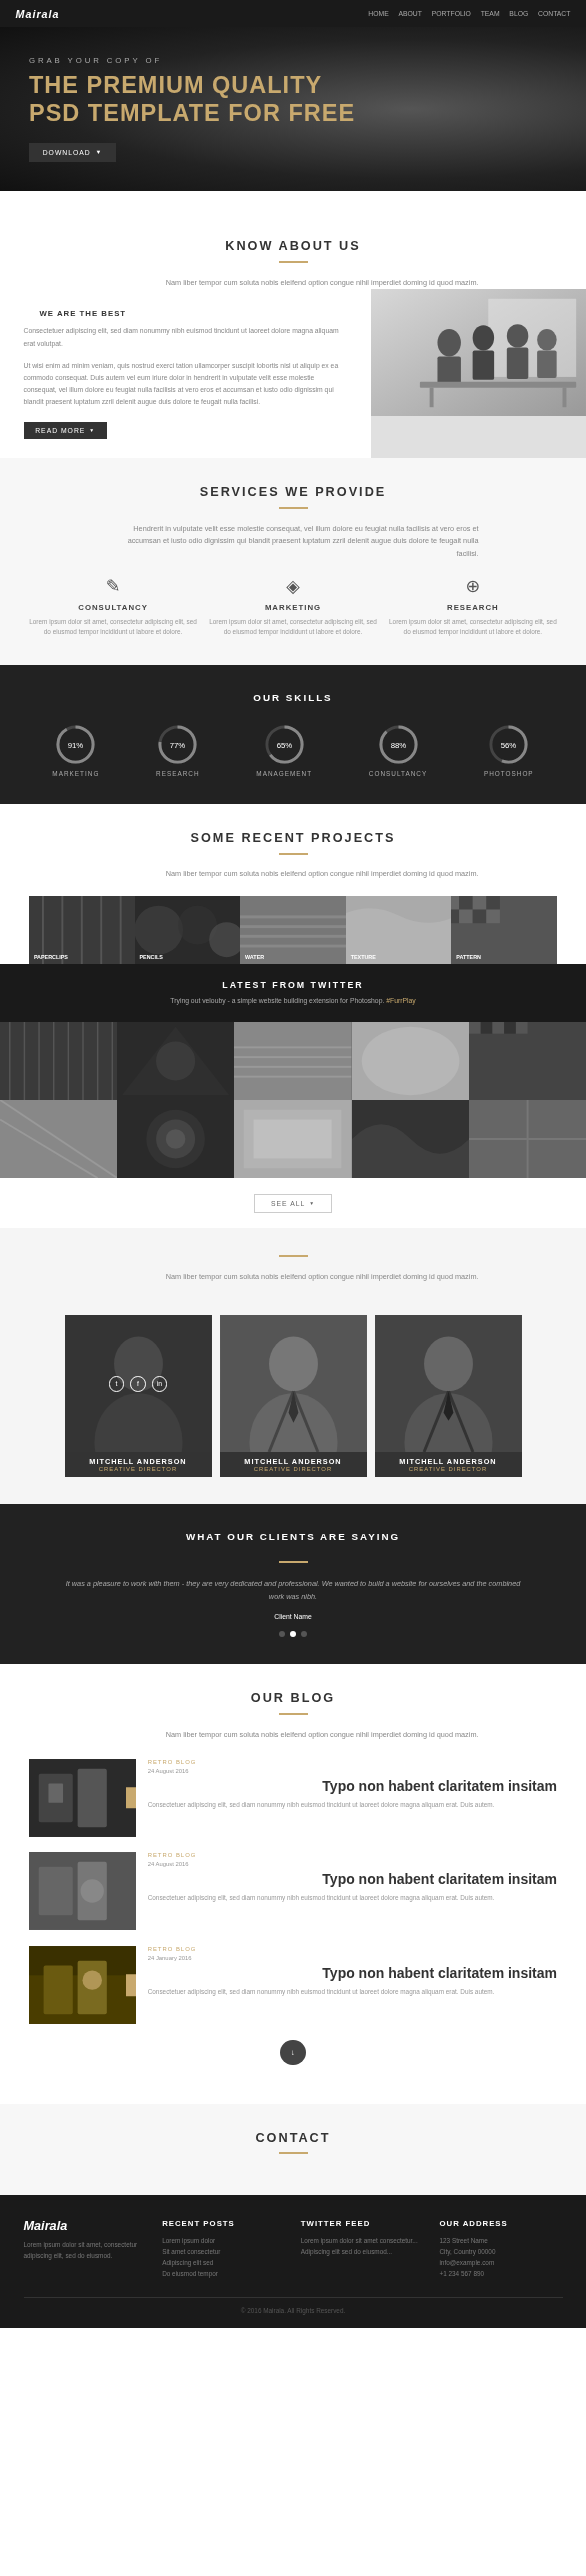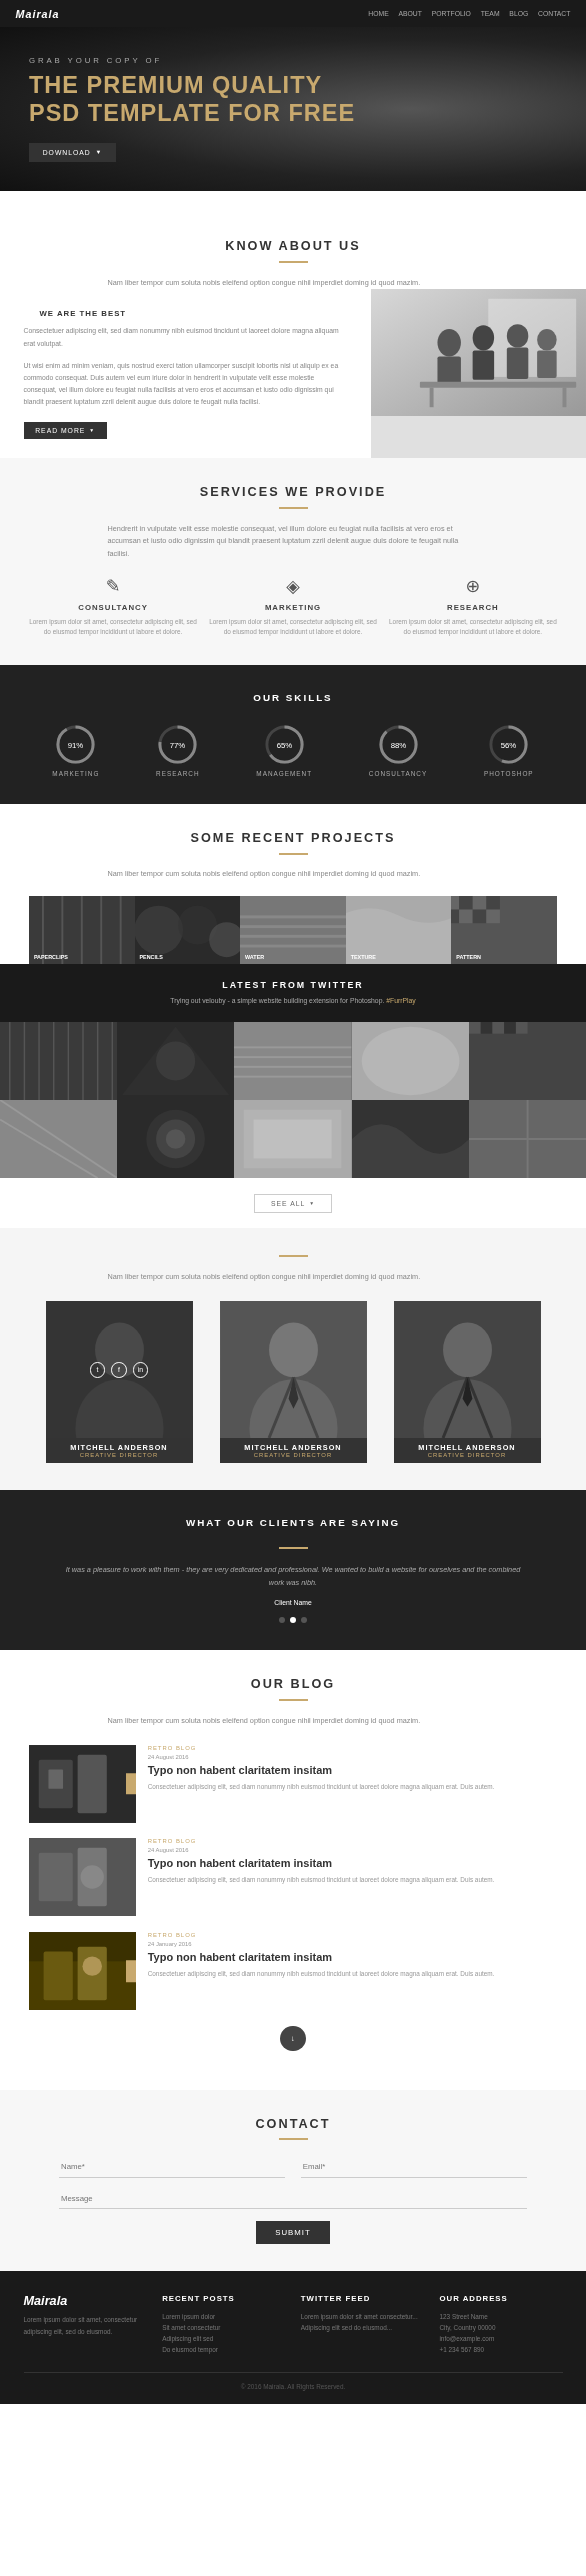--- a/index.html
+++ b/index.html
@@ -15,21 +15,21 @@
     .hero { background: #2a2a2a; min-height: 137px; display: flex; flex-direction: column; align-items: flex-start; justify-content: center; padding: 29px 29px; background-image: linear-gradient(rgba(30,30,30,0.85), rgba(30,30,30,0.85)); position: relative; overflow: hidden; }
     .hero-bg { position: absolute; inset: 0; background: radial-gradient(ellipse at 70% 50%, #555 0%, #222 60%, #111 100%); z-index: 0; }
     .hero-content { position: relative; z-index: 1; }
     .hero-sub { color: #aaa; font-size: 7.8px; text-transform: uppercase; letter-spacing: 2.9px; margin-bottom: 5.9px; }
     .hero-title { color: #fff; font-size: 23.5px; font-weight: 300; line-height: 1.2; text-transform: uppercase; letter-spacing: 1px; }
     .hero-title span { color: #c8a96e; font-weight: bold; }
     .hero-btn { margin-top: 15.6px; background: #333; color: #fff; font-size: 6.8px; padding: 5.9px 13.7px; border: none; text-transform: uppercase; letter-spacing: 1px; display: inline-flex; align-items: center; gap: 4.9px; cursor: pointer; }
     .hero-btn::after { content: '▼'; font-size: 5.9px; }
     .section-title { text-align: center; font-size: 12.7px; font-weight: 600; text-transform: uppercase; letter-spacing: 2px; color: #333; margin-bottom: 7.8px; }
     .section-divider { width: 29px; height: 2px; background: #c8a96e; margin: 0 auto 13.7px; }
-    .section-text { text-align: left; font-size: 7.3px; color: #888; line-height: 1.7; max-width: 371px; margin: 0 auto; }
+    .section-text { text-align: right; font-size: 7.3px; color: #888; line-height: 1.7; max-width: 371px; margin: 0 auto; }
 
     
     .about-section { padding: 27px 0 0; }
     .about-content { display: flex; gap: 0; }
     .about-left { flex: 1; padding: 19.5px 23.5px; }
     .about-label { font-size: 7.8px; text-transform: uppercase; font-weight: bold; color: #333; letter-spacing: 1px; margin-bottom: 7.8px; padding-left: 16px; }
     .about-text { font-size: 6.8px; color: #888; line-height: 1.8; margin-bottom: 9.8px; }
     .about-btn { background: #333; color: #fff; font-size: 6.8px; padding: 4.9px 11.7px; border: none; text-transform: uppercase; letter-spacing: 1px; display: inline-flex; align-items: center; gap: 3.9px; cursor: pointer; margin-top: 3.9px; }
     .about-btn::after { content: '▼'; font-size: 4.9px; }
     .about-right { flex: 0 0 215px; background: #e0e0e0; position: relative; overflow: hidden; min-height: 127px; }
@@ -81,21 +81,21 @@
     .photo-cell:nth-child(9) { background: #333; }
     .photo-cell:nth-child(10) { background: #666; }
 
     
     .see-all-wrap { display: flex; justify-content: center; padding: 15.6px; }
     .see-all-btn { border: 1px solid #ccc; background: #fff; font-size: 6.8px; color: #666; padding: 4.9px 15.6px; text-transform: uppercase; letter-spacing: 1px; cursor: pointer; display: inline-flex; align-items: center; gap: 3.9px; }
     .see-all-btn::after { content: '▼'; font-size: 4.9px; }
 
     
     .team-section { background: #f5f5f5; padding: 27px 19.5px; }
-    .team-grid { display: flex; gap: 27px; margin-top: 18px; justify-content: center; }
+    .team-grid { display: flex; gap: 8px; margin-top: 32px; justify-content: center; }
     .team-member { flex: 0 0 147px; text-align: center; }
     .team-photo { width: 147px; height: 137px; background: #555; margin-bottom: 0; position: relative; overflow: hidden; }
     .team-photo-overlay { position: absolute; inset: 0; background: rgba(30,30,30,0.4); display: flex; flex-direction: column; align-items: center; justify-content: center; }
     .team-social { display: flex; gap: 5.9px; }
     .team-social-icon { width: 15.6px; height: 15.6px; border-radius: 50%; border: 1px solid #fff; display: flex; align-items: center; justify-content: center; color: #fff; font-size: 6.8px; }
     .team-name-box { background: #333; padding: 4.9px 5.9px; }
     .team-name { font-size: 7.3px; text-transform: uppercase; color: #fff; font-weight: bold; letter-spacing: 1px; }
     .team-role { font-size: 5.9px; color: #c8a96e; text-transform: uppercase; letter-spacing: 1px; }
 
     
@@ -108,21 +108,21 @@
 
     
     .blog-section { padding: 27px 29px; }
     .blog-items { margin-top: 17.6px; }
     .blog-item { display: flex; gap: 11.7px; margin-bottom: 15.6px; align-items: flex-start; }
     .blog-item.reverse { flex-direction: row-reverse; }
     .blog-thumb { flex: 0 0 107px; height: 78px; background: #888; overflow: hidden; position: relative; }
     .blog-thumb:nth-child(1) { background: #555; }
     .blog-content { flex: 1; }
     .blog-cat { font-size: 5.9px; text-transform: uppercase; color: #c8a96e; letter-spacing: 1px; margin-bottom: 2.9px; }
-    .blog-title-text { font-size: 11px; font-weight: bold; color: #333; margin-bottom: 4.9px; line-height: 1.3; }
+    .blog-title-text { font-size: 14px; font-weight: bold; color: #333; margin-bottom: 4.9px; line-height: 1.3; text-align: right; }
     .blog-desc { font-size: 6.4px; color: #999; line-height: 1.7; }
     .blog-arrow { position: absolute; right: -11.7px; top: 50%; transform: translateY(-50%); width: 21.5px; height: 21.5px; background: #c8a96e; display: flex; align-items: center; justify-content: center; color: #fff; font-size: 8.8px; }
 
     
     .pagination { display: flex; justify-content: center; margin: 11.7px 0; }
     .pagination-btn { width: 25.4px; height: 25.4px; border-radius: 50%; background: #444; border: none; color: #fff; font-size: 7.8px; cursor: pointer; display: flex; align-items: center; justify-content: center; }
 
     
     .contact-section { background: #f7f7f7; padding: 27px 59px; }
     .contact-form { margin-top: 15.6px; }
@@ -593,30 +593,20 @@
   <div class="pagination">
     <button class="pagination-btn">↓</button>
   </div>
 </section>
 
 <section class="contact-section">
   <div style="text-align:center; margin-bottom:3.9px;">
     <h2 class="section-title">Contact</h2>
     <div class="section-divider"></div>
   </div>
-  <form class="contact-form">
-    <div class="contact-row">
-      <input class="contact-input" type="text" placeholder="Name*" style="">
-      <input class="contact-input" type="email" placeholder="Email*" style="">
-    </div>
-    <input class="contact-input-full" type="text" placeholder="Message" style="">
-    <div class="contact-submit">
-      <button class="contact-btn" type="submit">Submit</button>
-    </div>
-  </form>
 </section>
 
 <footer class="footer">
   <div class="footer-grid">
 
     <div>
       <p class="footer-logo">Mairala</p>
       <p class="footer-text">Lorem ipsum dolor sit amet, consectetur adipiscing elit, sed do eiusmod.</p>
     </div>
 

